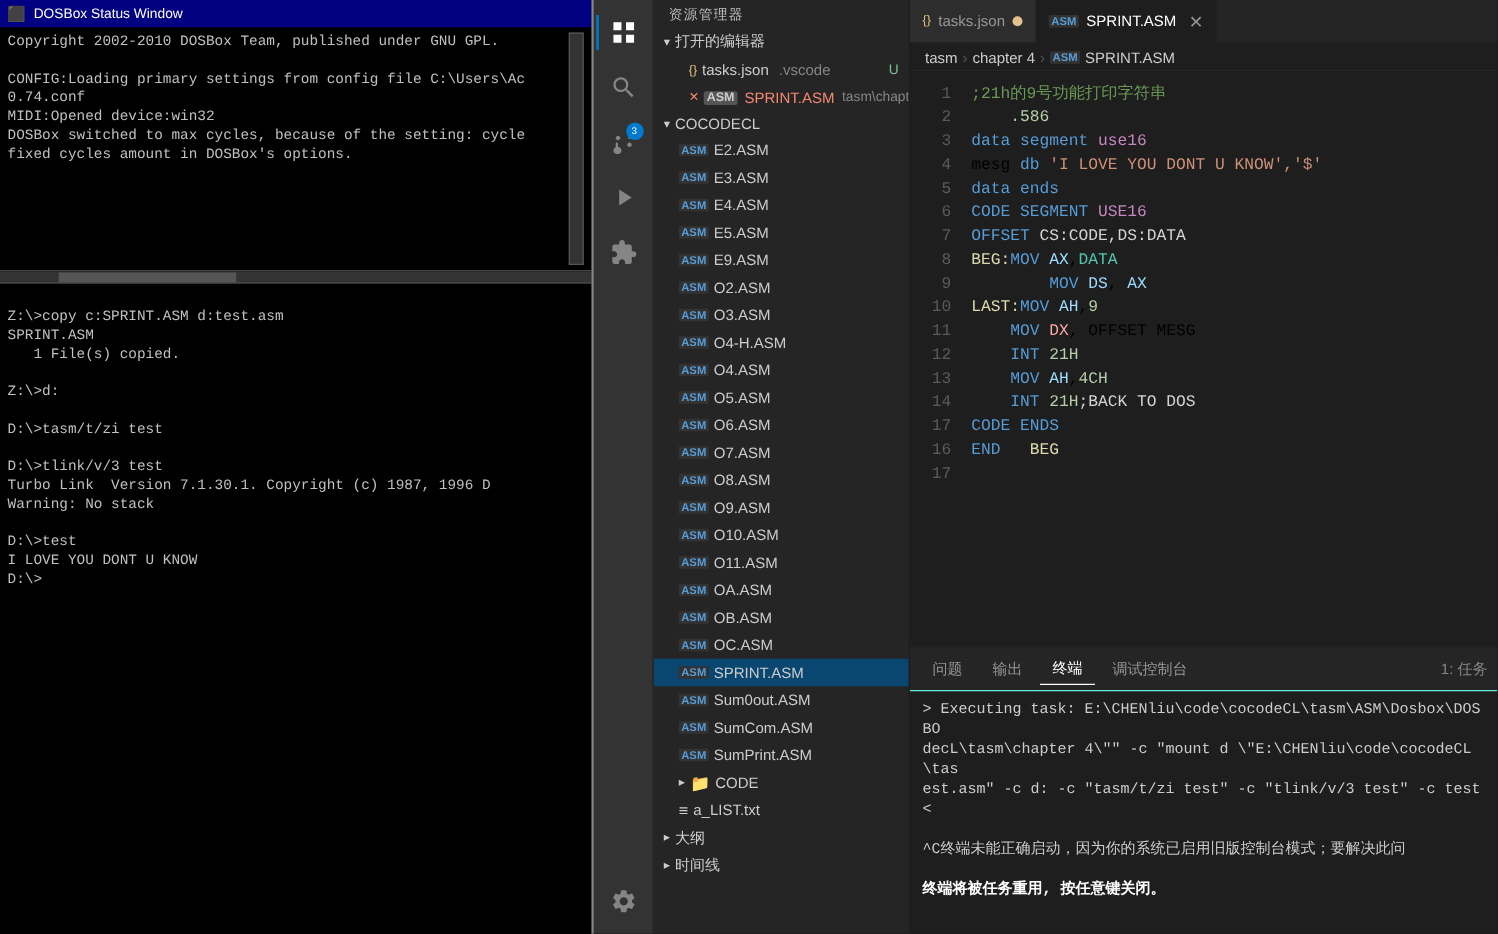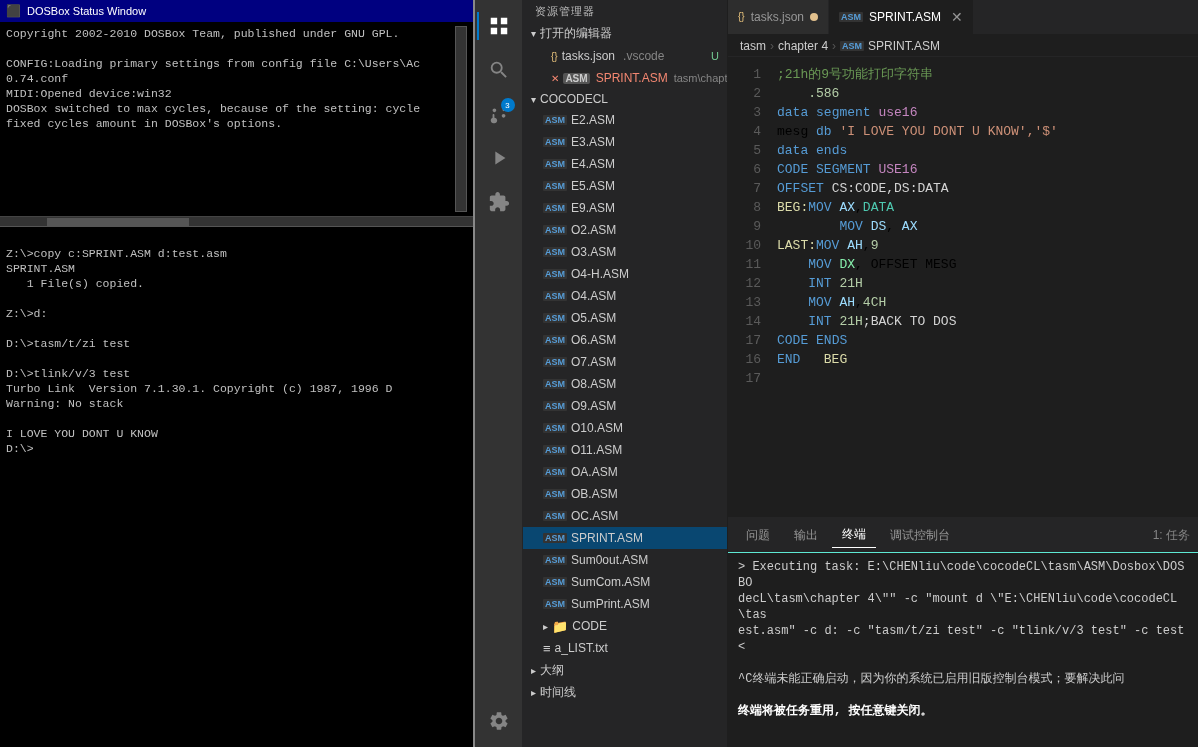--- a/index.html
+++ b/index.html
@@ -42,20 +42,21 @@
         <div style="white-space:pre; line-height:15px;">   1 File(s) copied.</div>
         <div style="white-space:pre; line-height:15px;"> </div>
         <div style="white-space:pre; line-height:15px;">Z:\&gt;d:</div>
         <div style="white-space:pre; line-height:15px;"> </div>
         <div style="white-space:pre; line-height:15px;">D:\&gt;tasm/t/zi test</div>
         <div style="white-space:pre; line-height:15px;"> </div>
         <div style="white-space:pre; line-height:15px;">D:\&gt;tlink/v/3 test</div>
         <div style="white-space:pre; line-height:15px;">Turbo Link  Version 7.1.30.1. Copyright (c) 1987, 1996 D</div>
         <div style="white-space:pre; line-height:15px;">Warning: No stack</div>
         <div style="white-space:pre; line-height:15px;"> </div>
+        <div style="white-space:pre; line-height:15px;">D:\&gt;test</div>
         <div style="white-space:pre; line-height:15px;">I LOVE YOU DONT U KNOW</div>
         <div style="white-space:pre; line-height:15px;">D:\&gt;</div>
       </div>
     </div>
 
     <div style="margin-left:475px; flex:1; height:747px; display:flex; flex-direction:column; overflow:hidden;">
 
 
       <div style="flex:1; display:flex; overflow:hidden;">
 
@@ -302,21 +303,21 @@
               <div style="white-space:pre;"><span style="color:#569cd6;">CODE</span> <span style="color:#569cd6;">SEGMENT</span> <span style="color:#c586c0;">USE16</span></div>
 
               <div style="white-space:pre;"><span style="color:#569cd6;">OFFSET</span> <span style="color:#d4d4d4;">CS:CODE,DS:DATA</span></div>
 
               <div style="white-space:pre;"><span style="color:#dcdcaa;">BEG:</span><span style="color:#569cd6;">MOV</span> <span style="color:#9cdcfe;">AX</span>,<span style="color:#4ec9b0;">DATA</span></div>
 
               <div style="white-space:pre;">        <span style="color:#569cd6;">MOV</span> <span style="color:#9cdcfe;">DS</span>, <span style="color:#9cdcfe;">AX</span></div>
 
               <div style="white-space:pre;"><span style="color:#dcdcaa;">LAST:</span><span style="color:#569cd6;">MOV</span> <span style="color:#9cdcfe;">AH</span>,<span style="color:#b5cea8;">9</span></div>
 
-              <div style="white-space:pre;">    <span style="color:#569cd6;">MOV</span> <span style="color:#86efac;">DX</span>, OFFSET MESG</div>
+              <div style="white-space:pre;">    <span style="color:#569cd6;">MOV</span> <span style="color:#fca5a5;">DX</span>, OFFSET MESG</div>
 
               <div style="white-space:pre;">    <span style="color:#569cd6;">INT</span> <span style="color:#b5cea8;">21H</span></div>
 
               <div style="white-space:pre;">    <span style="color:#569cd6;">MOV</span> <span style="color:#9cdcfe;">AH</span>,<span style="color:#b5cea8;">4CH</span></div>
 
               <div style="white-space:pre;">    <span style="color:#569cd6;">INT</span> <span style="color:#b5cea8;">21H</span><span style="color:#d4d4d4;">;BACK TO DOS</span></div>
 
               <div style="white-space:pre;"><span style="color:#569cd6;">CODE</span> <span style="color:#569cd6;">ENDS</span></div>
 
               <div style="white-space:pre;"><span style="color:#569cd6;">END</span>   <span style="color:#dcdcaa;">BEG</span></div>

